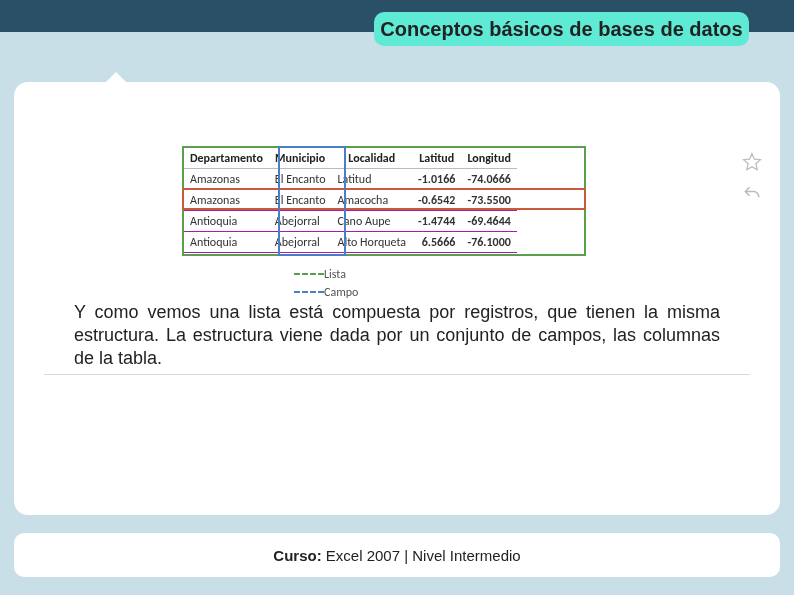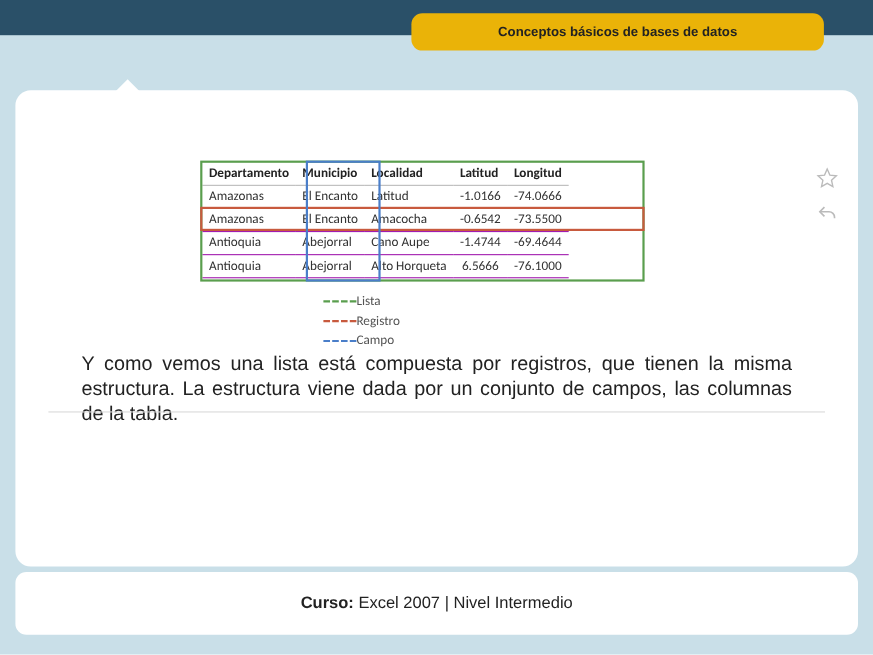--- a/index.html
+++ b/index.html
@@ -16,27 +16,27 @@
     top: 0; left: 0; right: 0;
     height: 32px;
     background: #2a5068;
   }
   .title-box {
     position: absolute;
     top: 12px;
     right: 45px;
     width: 375px;
     height: 34px;
-    background: #eab308;
+    background: #5eead4;
     border-radius: 10px;
     display: flex;
     align-items: center;
     justify-content: center;
     font-weight: bold;
-    font-size: 12px;
+    font-size: 20px;
     color: #222;
   }
   .main-card {
     position: absolute;
     top: 82px;
     left: 14px;
     right: 14px;
     bottom: 80px;
     background: #fff;
     border-radius: 14px;
@@ -58,31 +58,31 @@
     width: 410px;
   }
   table.data {
     border-collapse: collapse;
     font-size: 12px;
     color: #333;
     font-family: Calibri, Arial, sans-serif;
   }
   table.data th {
     font-weight: bold;
-    text-align: left;
+    text-align: center;
     border-bottom: 1px solid #bbb;
     padding: 3px 6px;
     color: #222;
   }
   table.data td {
     border-bottom: 1px solid #a21caf;
     padding: 3px 6px;
     white-space: nowrap;
   }
-  table.data td.num { text-align: center; }
+  table.data td.num { text-align: right; font-weight: bold; }
   
   .overlay {
     position: absolute;
     border: 2px solid;
     pointer-events: none;
   }
   .ov-lista { border-color: #5a9e4e; top: -2px; left: -2px; width: 404px; height: 110px; }
   .ov-registro { border-color: #c85a3e; top: 40px; left: -2px; width: 404px; height: 22px; }
   .ov-campo { border-color: #4a7ec9; top: -2px; left: 94px; width: 68px; height: 110px; }
 
@@ -123,21 +123,21 @@
     display: flex;
     flex-direction: column;
     gap: 8px;
     color: #aaa;
   }
   .side-icons svg { width: 20px; height: 20px; }
 
   .footer-box {
     position: absolute;
     left: 14px; right: 14px; bottom: 18px;
-    height: 57px;
+    height: 44px;
     background: #fff;
     border-radius: 10px;
     display: flex;
     align-items: center;
     justify-content: center;
     font-size: 15px;
     color: #222;
   }
   .footer-box b { font-weight: bold; }
 </style>
@@ -212,24 +212,20 @@
     <div class="overlay ov-registro"></div>
     <div class="overlay ov-campo"></div>
   </div>
 
   <div class="legend">
     <div class="legend-row">
       <span class="dash green"></span>
       <span>Lista</span>
     </div>
     <div class="legend-row">
-      <span class="dash oran"></span>
-      <span>Registro</span>
-    </div>
-    <div class="legend-row">
       <span class="dash blue"></span>
       <span>Campo</span>
     </div>
   </div>
 
   <hr class="faint">
 
   <div class="body-text">
     <p>Y como vemos una lista está compuesta por registros, que tienen la misma estructura. La estructura viene dada por un conjunto de campos, las columnas de la tabla.</p>
   </div>

